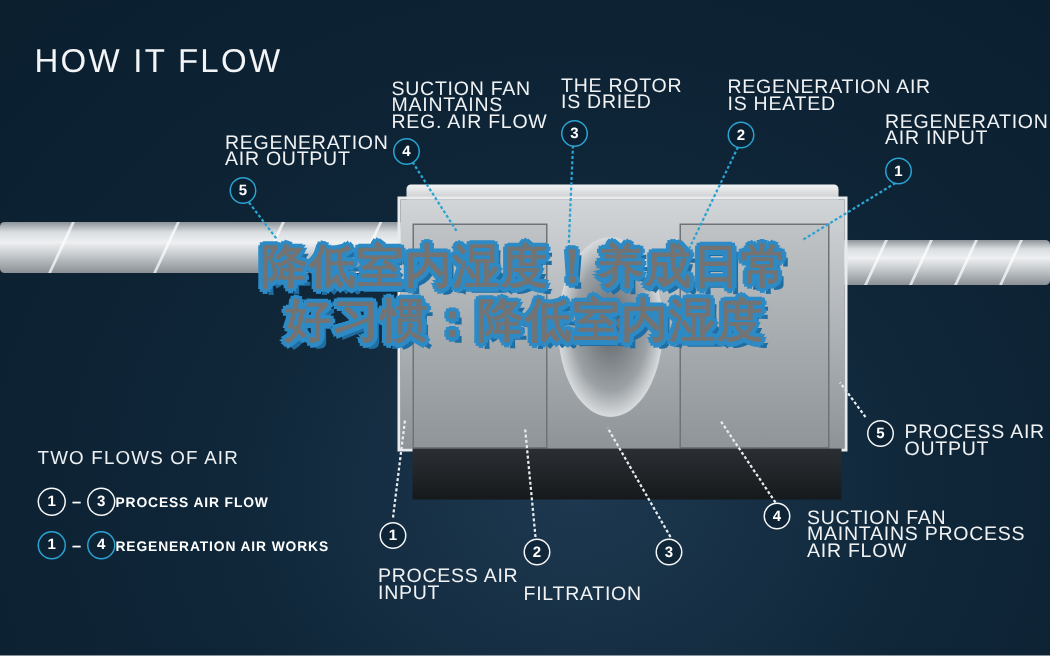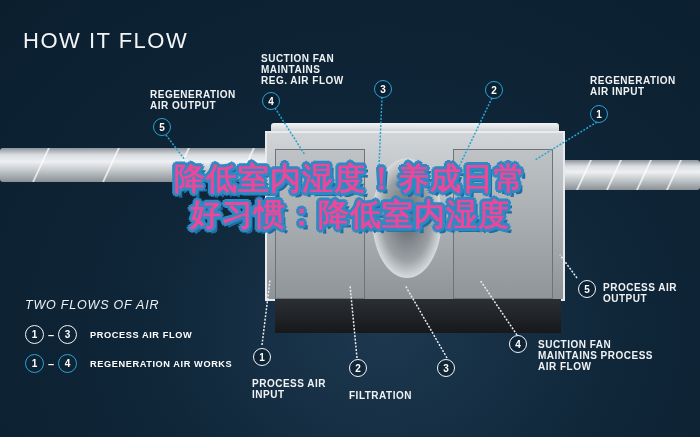--- a/index.html
+++ b/index.html
@@ -11,21 +11,21 @@
     color: #fff;
   }
   .stage { position:absolute; left:0; top:0; width:700px; height:437px; }
 
   .heading {
     position:absolute; left:23px; top:28px;
     font-size:22px; letter-spacing:1.5px; font-weight:400; color:#f2f4f6;
   }
 
   .label {
-    position:absolute; font-size:10px; font-weight:700; letter-spacing:0.5px;
+    position:absolute; font-size:13px; font-weight:400; letter-spacing:0.5px;
     line-height:11px; color:#f0f2f4; white-space:pre-line;
   }
 
   .badge {
     position:absolute; width:18px; height:18px; border-radius:50%;
     border:1.6px solid #2aa3d1; color:#fff; font-size:10px; font-weight:700;
     display:flex; align-items:center; justify-content:center;
     background: rgba(10,30,46,0.6);
   }
   .badge.white { border-color:#f4f6f8; }
@@ -67,36 +67,36 @@
   .machine .base {
     position:absolute; left:10px; top:176px; width:286px; height:34px;
     background: linear-gradient(180deg,#2b2f33,#16191c);
   }
 
   
   svg.leaders { position:absolute; left:0; top:0; }
 
   
   .legend-title {
-    position:absolute; left:25px; top:298px; font-size:12.5px; letter-spacing:0.8px; color:#eef1f3;font-style:italic;
+    position:absolute; left:25px; top:298px; font-size:12.5px; letter-spacing:0.8px; color:#eef1f3;
   }
   .legend-row { position:absolute; left:25px; display:flex; align-items:center; }
   .legend-row .c {
     width:19px; height:19px; border-radius:50%; border:1.6px solid #f4f6f8;
     font-size:10px; font-weight:700; display:flex; align-items:center; justify-content:center;
   }
   .legend-row.blue .c { border-color:#2aa3d1; }
   .legend-row .dash { width:14px; text-align:center; font-size:11px; font-weight:700; }
-  .legend-row .txt { margin-left:13px; font-size:9.2px; font-weight:700; letter-spacing:0.6px; }
+  .legend-row .txt { font-size:9.2px; font-weight:700; letter-spacing:0.6px; }
 
   
   .overlay {
     position:absolute; left:100px; top:160px; width:500px; text-align:center;
     font-family:"DejaVu Sans", sans-serif; font-weight:900; font-size:31px; line-height:36px;
-    color:#ec4899;
+    color:#737373;
     text-shadow:
       3px 0 0 #2d8ac4, -3px 0 0 #2d8ac4, 0 3px 0 #2d8ac4, 0 -3px 0 #2d8ac4,
       2px 2px 0 #2d8ac4, -2px 2px 0 #2d8ac4, 2px -2px 0 #2d8ac4, -2px -2px 0 #2d8ac4,
       4px 4px 0 #1f6ea3;
     letter-spacing:1px;
   }
   .overlay div { white-space:nowrap; }
 </style>
 </head>
 <body>
@@ -147,22 +147,26 @@
 
   <div class="label" style="left:150px; top:89px;">REGENERATION
 AIR OUTPUT</div>
   <div class="badge" style="left:153px; top:118px;">5</div>
 
   <div class="label" style="left:261px; top:53px;">SUCTION FAN
 MAINTAINS
 REG. AIR FLOW</div>
   <div class="badge" style="left:262px; top:92px;">4</div>
 
+  <div class="label" style="left:374px; top:51px;">THE ROTOR
+IS DRIED</div>
   <div class="badge" style="left:374px; top:80px;">3</div>
 
+  <div class="label" style="left:485px; top:52px;">REGENERATION AIR
+IS HEATED</div>
   <div class="badge" style="left:485px; top:81px;">2</div>
 
   <div class="label" style="left:590px; top:75px;">REGENERATION
 AIR INPUT</div>
   <div class="badge" style="left:590px; top:105px;">1</div>
 
   <div class="badge white" style="left:253px; top:348px;">1</div>
   <div class="label" style="left:252px; top:378px;">PROCESS AIR
 INPUT</div>
 

